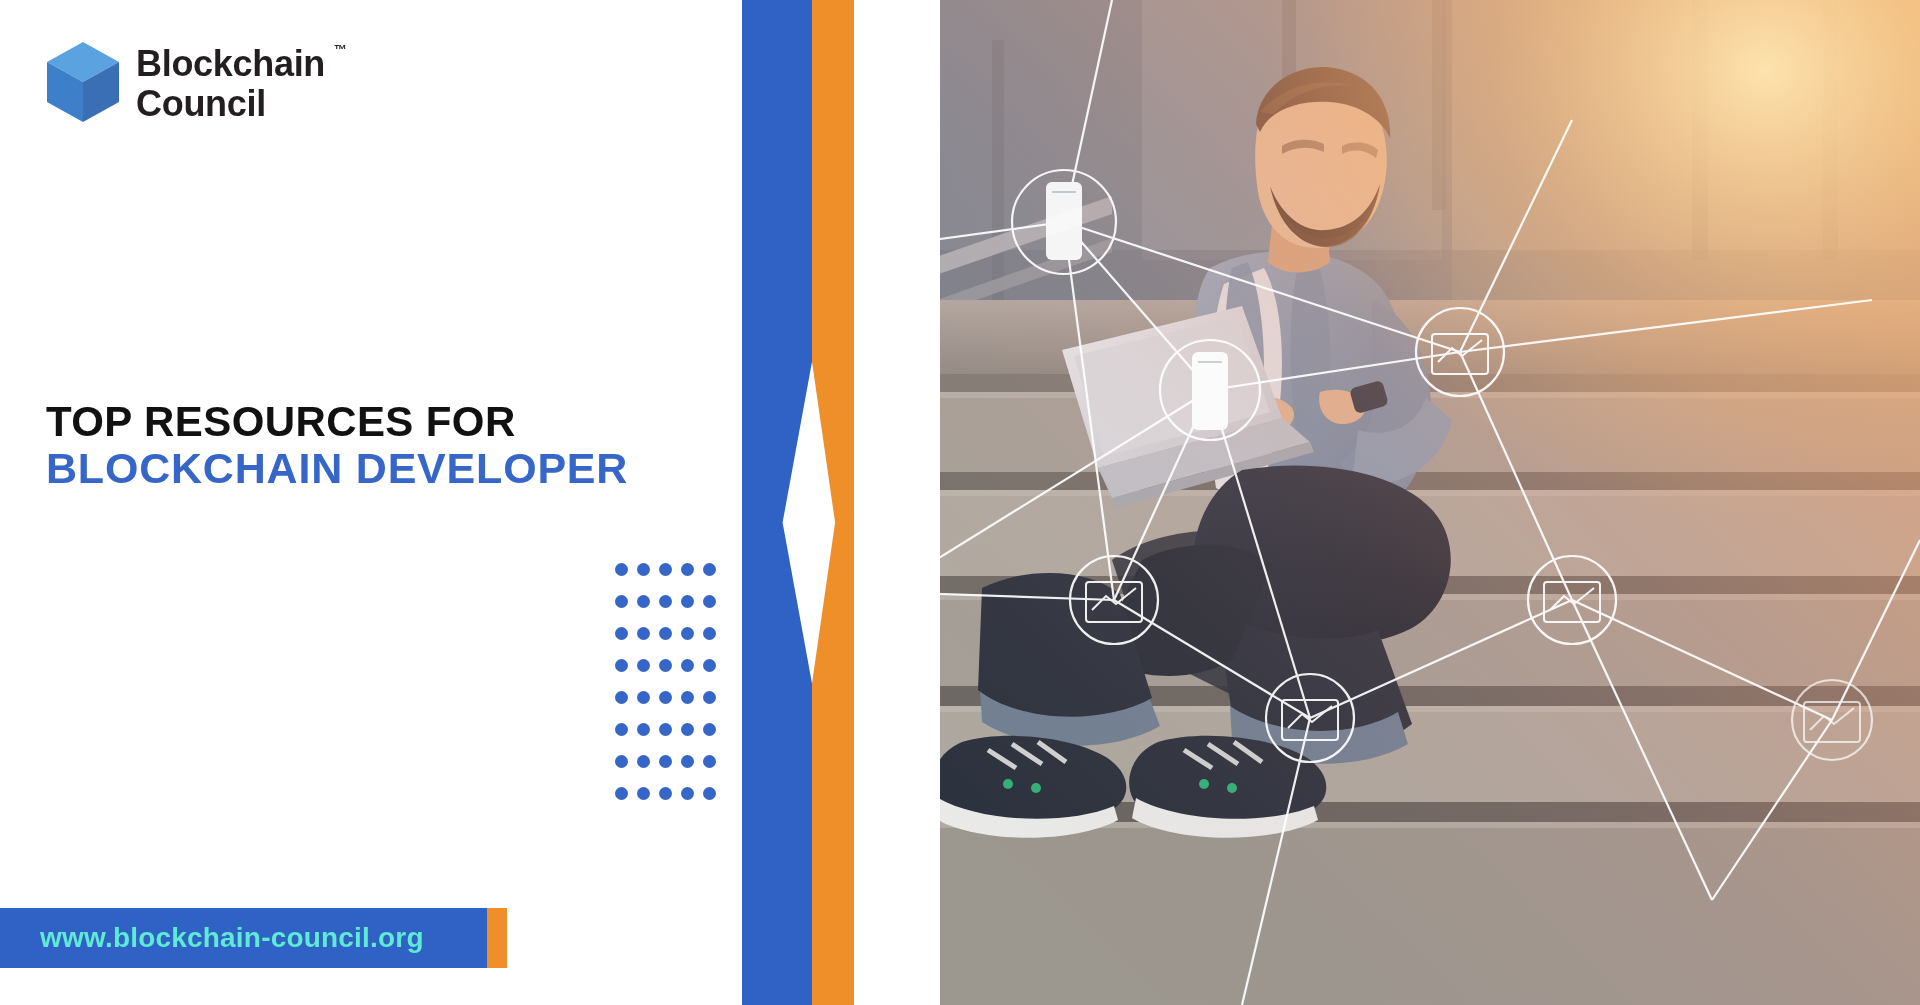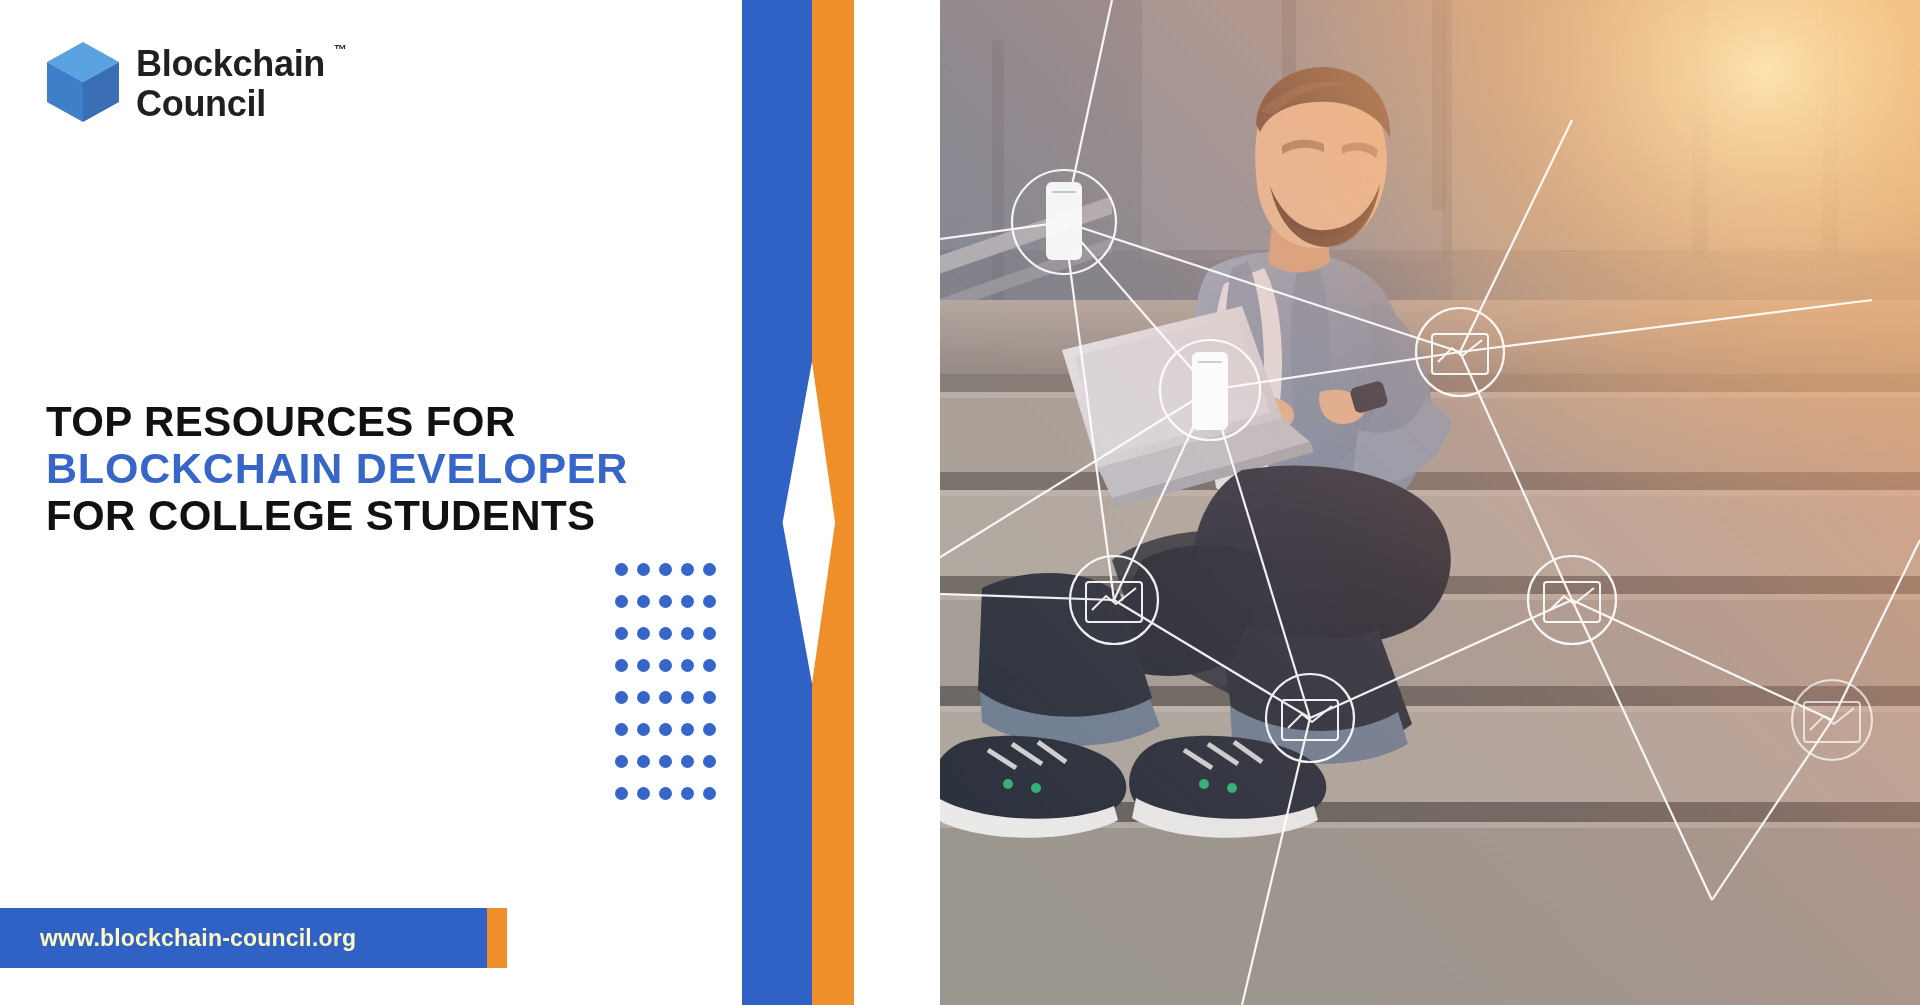--- a/index.html
+++ b/index.html
@@ -33,21 +33,21 @@
   .hl.blue { color:#3766c9; letter-spacing:0.8px; font-size:43px; }
 
   
   #dot-grid { position:absolute; left:615px; top:563px; display:grid;
               grid-template-columns:repeat(5, 22px); grid-auto-rows:32px; }
   .dot { width:13px; height:13px; border-radius:50%; background:#3766c9; }
 
   
   #url-bar { position:absolute; left:0; top:908px; width:487px; height:60px;
              background:#2f62c4; display:flex; align-items:center; }
-  #url-text { color:#fef9c3; font-size:23px; font-weight:700; margin-left:40px; letter-spacing:0.2px; }
+  #url-text { color:#5eead4; font-size:28px; font-weight:700; margin-left:40px; letter-spacing:0.2px; }
   #url-accent { position:absolute; left:487px; top:908px; width:20px; height:60px; background:#ef8f2a; }
 
   
   #stripe-blue {
     position:absolute; left:742px; top:0; width:70px; height:1005px; background:#2f62c4; z-index:6;
     clip-path: polygon(0 0, 100% 0, 100% 36%, 58% 52%, 100% 68%, 100% 100%, 0 100%);
   }
   #stripe-orange {
     position:absolute; left:812px; top:0; width:42px; height:1005px; background:#ef8f2a; z-index:6;
     clip-path: polygon(0 0, 100% 0, 100% 100%, 0 100%, 0 68%, 55% 52%, 0 36%);
@@ -313,21 +313,20 @@
       <div id="logo-text">
         <div class="logo-line">Blockchain</div>
         <div class="logo-line">Council</div>
         <span id="logo-tm">™</span>
       </div>
     </div>
 
     <div id="headline">
       <div class="hl">TOP RESOURCES FOR</div>
       <div class="hl blue">BLOCKCHAIN DEVELOPER</div>
-      <div class="hl">FOR COLLEGE STUDENTS</div>
     </div>
 
     <div id="dot-grid">
       <span class="dot"></span>
         <span class="dot"></span>
         <span class="dot"></span>
         <span class="dot"></span>
         <span class="dot"></span>
       <span class="dot"></span>
         <span class="dot"></span>

